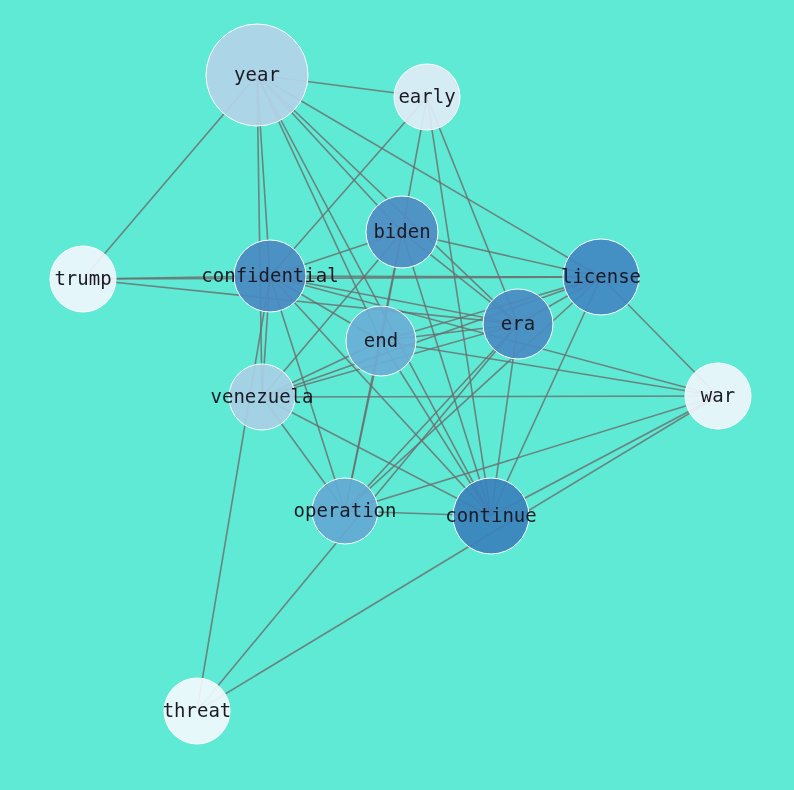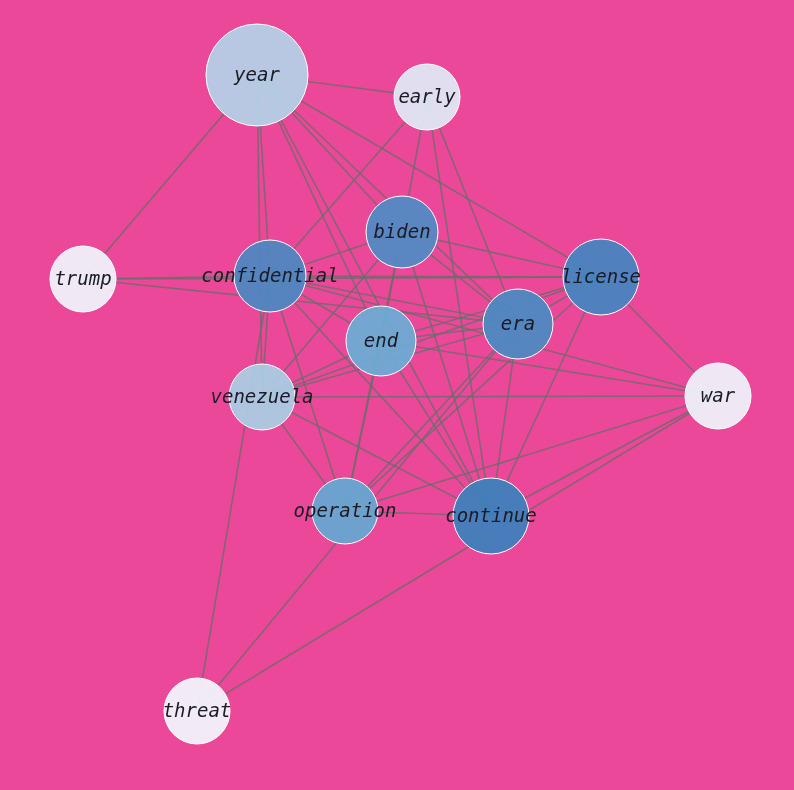--- a/index.html
+++ b/index.html
@@ -11,22 +11,21 @@
   body {
     font-family: "DejaVu Sans Mono", monospace;
     width: 794px;
     height: 790px;
     overflow: hidden;
   }
   #graph-canvas {
     position: relative;
     width: 794px;
     height: 790px;
-    background: #ec4899;
-    font-style: italic;
+    background: #5eead4;
   }
   #graph-svg {
     position: absolute;
     top: 0;
     left: 0;
     width: 794px;
     height: 790px;
     display: block;
   }
   .node-label {

